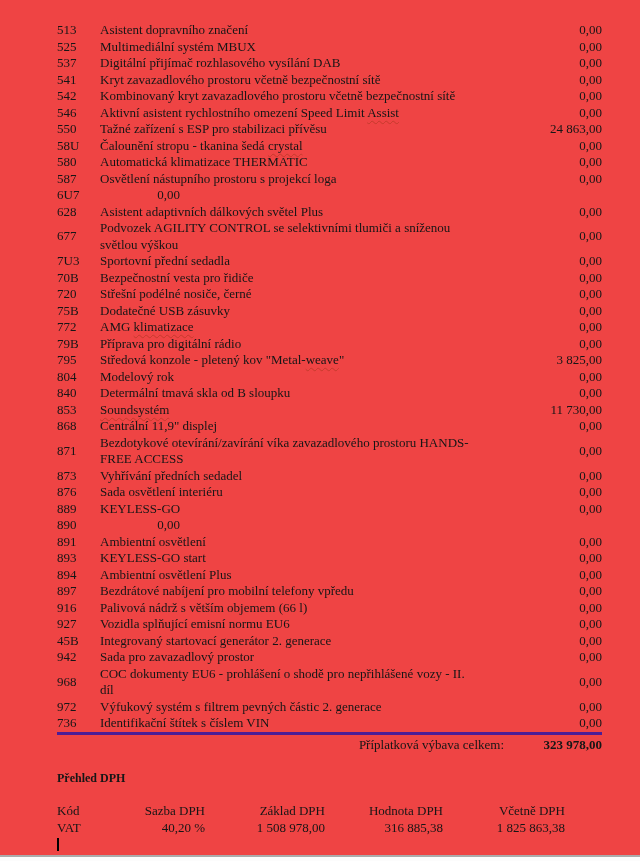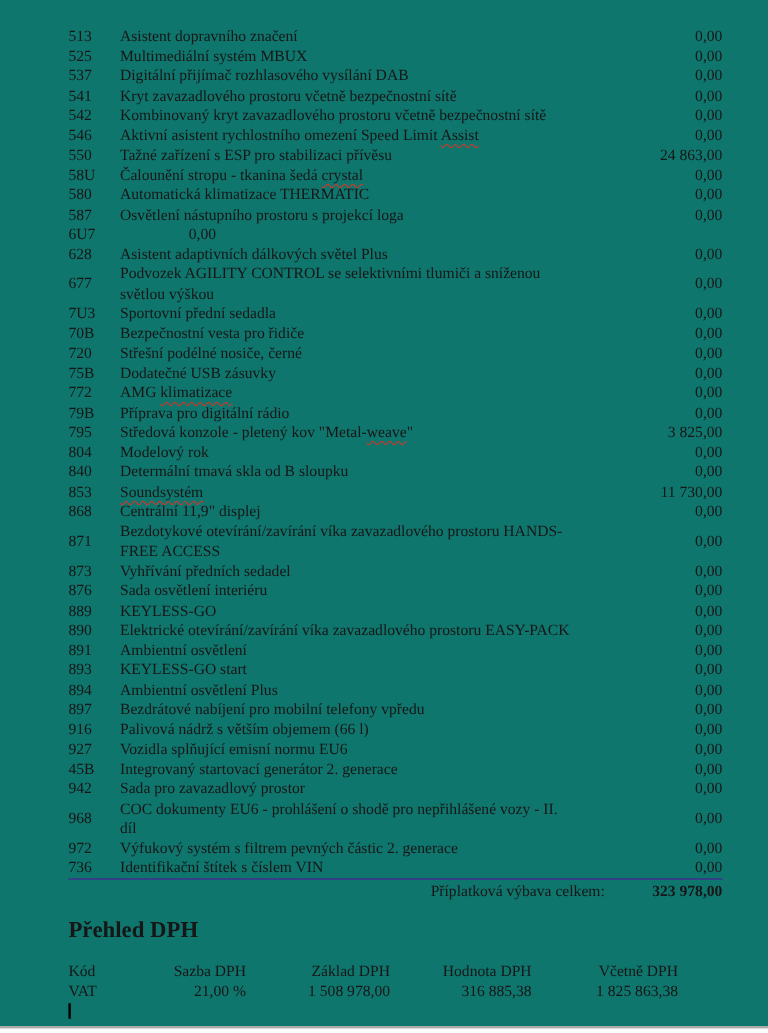--- a/index.html
+++ b/index.html
@@ -2,44 +2,44 @@
 <html style="--sq-color: #c5392b;"><head>
 <meta charset="utf-8">
 <style>
   * { margin:0; padding:0; box-sizing:border-box; }
   html,body { background:#ffffff; }
   body {
     width:640px; height:861px; overflow:hidden; position:relative;
     font-family:"Liberation Serif","DejaVu Serif",serif;
     font-size:13px; line-height:16.5px; color:#161616;
   }
-  .page { width:640px; height:861px; position:relative; background:#0f766e; }
+  .page { width:640px; height:861px; position:relative; background:#ef4444; }
 
   .equip { padding:22px 38px 0 57px; }
   .row { display:flex; align-items:center; }
   .code { flex:none; width:43px; }
   .desc { flex:1; white-space:pre-line; padding-right:8px; }
   .price { flex:none; width:80px; text-align:right; }
   .sq {
     text-decoration-line:underline;
     text-decoration-style:wavy;
     text-decoration-color:var(--sq-color,#c5392b);
     text-decoration-thickness:1px;
     text-underline-offset:3px;
     text-decoration-skip-ink:none;
   }
 
   .total-row {
     margin:0 38px 0 57px; display:flex; align-items:baseline;
-    border-top:1px solid #4c1d95; padding-top:2px;
+    border-top:3px solid #4c1d95; padding-top:2px;
   }
   .total-label { flex:1; text-align:right; padding-right:18px; }
   .total-value { flex:none; width:80px; text-align:right; font-weight:bold; }
 
-  .vat-title { margin:16px 0 0 57px; font-size:19px; line-height:18px; font-weight:bold; }
+  .vat-title { margin:16px 0 0 57px; font-size:12px; line-height:18px; font-weight:bold; }
 
   .vat-table { margin:16px 0 0 57px; }
   .vat-row { display:flex; }
   .vat-cell { text-align:right; }
   .vat-cell.c0 { width:60px; text-align:left; }
   .vat-cell.c1 { width:88px; }
   .vat-cell.c2 { width:120px; }
   .vat-cell.c3 { width:118px; }
   .vat-cell.c4 { width:122px;font-family:Liberation Serif, serif; }
 
@@ -221,21 +221,20 @@
   </div>
 
   <div class="row">
     <span class="code">889</span>
     <span class="desc">KEYLESS-GO</span>
     <span class="price">0,00</span>
   </div>
 
   <div class="row">
     <span class="code">890</span>
-    <span class="desc">Elektrické otevírání/zavírání víka zavazadlového prostoru EASY-PACK</span>
     <span class="price">0,00</span>
   </div>
 
   <div class="row">
     <span class="code">891</span>
     <span class="desc">Ambientní osvětlení</span>
     <span class="price">0,00</span>
   </div>
 
   <div class="row">
@@ -310,21 +309,21 @@
   <div class="vat-table">
     <div class="vat-row">
       <span class="vat-cell c0">Kód</span>
       <span class="vat-cell c1">Sazba DPH</span>
       <span class="vat-cell c2">Základ DPH</span>
       <span class="vat-cell c3">Hodnota DPH</span>
       <span class="vat-cell c4">Včetně DPH</span>
     </div>
     <div class="vat-row">
       <span class="vat-cell c0">VAT</span>
-      <span class="vat-cell c1">21,00 %</span>
+      <span class="vat-cell c1">40,20 %</span>
       <span class="vat-cell c2">1 508 978,00</span>
       <span class="vat-cell c3">316 885,38</span>
       <span class="vat-cell c4">1 825 863,38</span>
     </div>
   </div>
 
   <div class="caret-line">
     <span class="caret"></span>
   </div>
 

